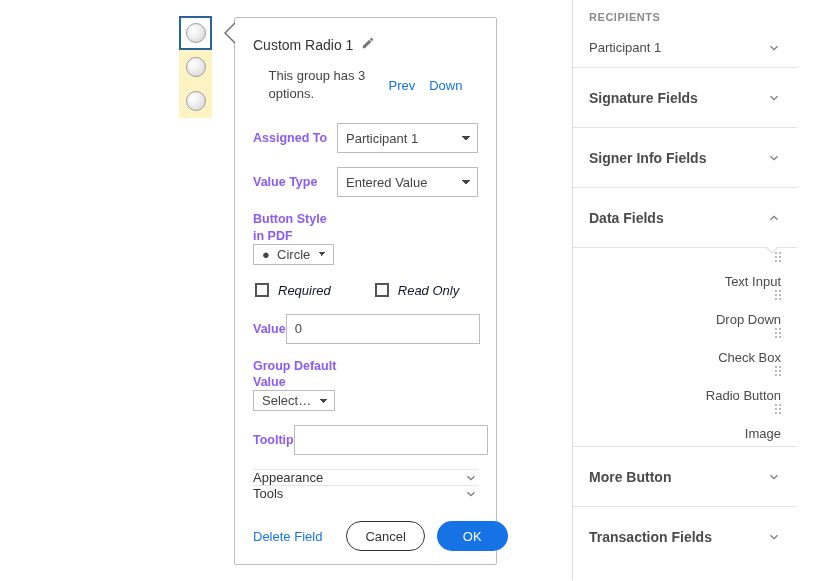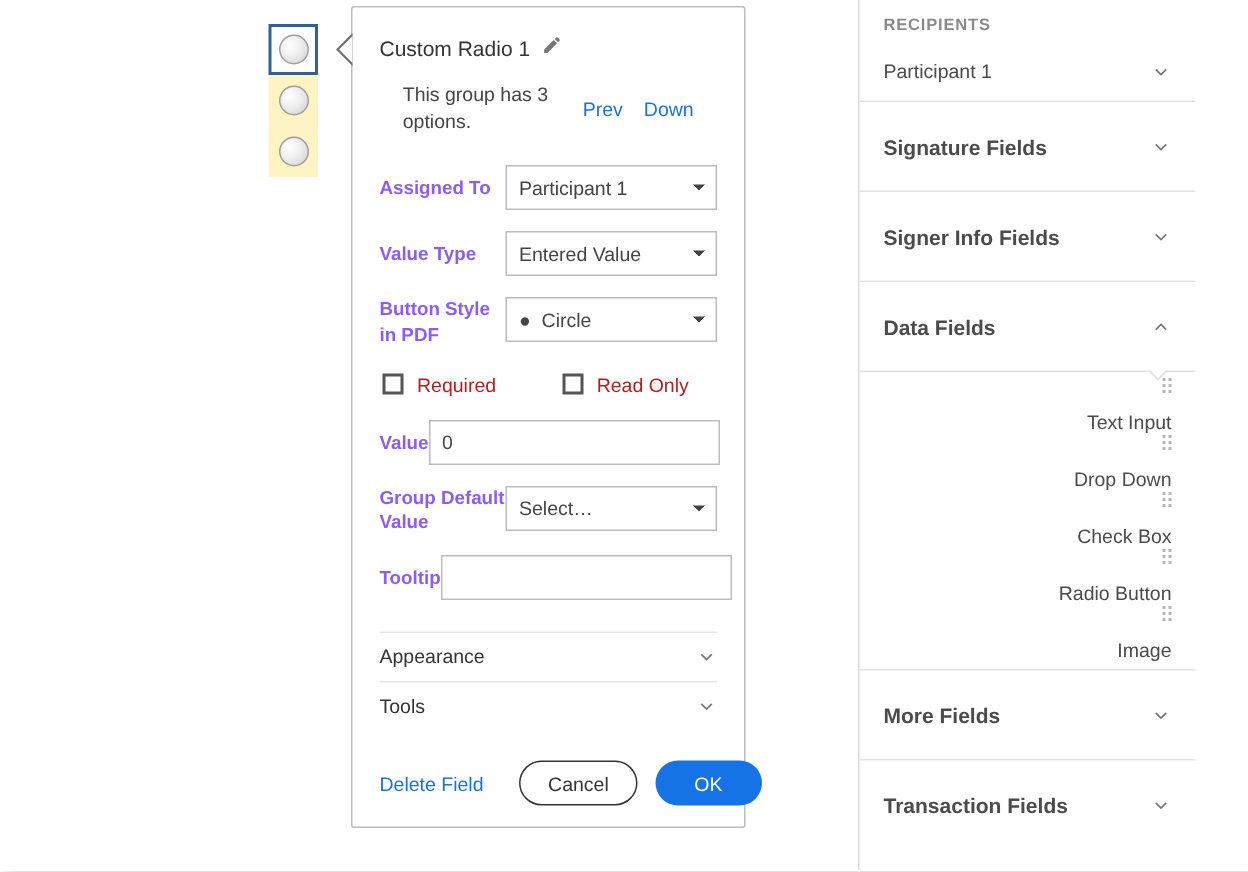--- a/index.html
+++ b/index.html
@@ -7,37 +7,37 @@
   .stage { position:relative; width:832px; height:581px; background:#fff; overflow:hidden; box-shadow: 3px 5px 8px rgba(0,0,0,0.35); }
   
   .radio-col { position:absolute; left:179px; top:16px; width:33px; }
   .radio-cell { width:33px; height:34px; background:#fdf3c3; display:flex; align-items:center; justify-content:center; }
   .radio-cell.selected { background:#fff; border:2px solid #2a6496; }
   .radio-dot { width:20px; height:20px; border-radius:50%; background: radial-gradient(circle at 35% 35%, #ffffff 0%, #f0f0f0 40%, #cfcfcf 100%); border:1px solid #9e9e9e; }
   
   .pointer { position:absolute; left:224px; top:22px; width:0; height:0; border-top:11px solid transparent; border-bottom:11px solid transparent; border-right:11px solid #6e6e6e; z-index:5; }
   .pointer::after { content:""; position:absolute; left:2px; top:-9px; border-top:9px solid transparent; border-bottom:9px solid transparent; border-right:9px solid #fff; }
   
-  .dialog { position:absolute; left:234px; top:4px; width:263px; height:548px; background:#fff; border:1px solid #bdbdbd; border-radius:2px; padding:18px 18px 14px 18px; display:flex; flex-direction:column; }
+  .dialog { position:absolute; left:234px; top:17px; width:263px; height:548px; background:#fff; border:1px solid #bdbdbd; border-radius:2px; padding:18px 18px 14px 18px; display:flex; flex-direction:column; }
   .dlg-title-row { display:flex; align-items:center; gap:8px; margin-bottom:14px; }
   .dlg-title { font-size:14px; color:#333; font-weight:400; }
   .edit-icon svg { width:14px; height:14px; fill:#777; }
   .group-row { display:flex; align-items:center; justify-content:center; margin-bottom:20px; }
   .group-text { font-size:13px; color:#444; max-width:120px; line-height:1.4; }
   .nav-links { display:flex; gap:14px; font-size:13px; }
   .link { color:#1673e6; cursor:pointer; }
   .form-row { display:flex; align-items:center; margin-bottom:14px; }
-  .form-row.two-line { align-items:flex-start; }
+  .form-row.two-line { align-items:flex-start;flex-direction:column; }
   .form-label { width:84px; font-size:12.5px; color:#8b5cf6; font-weight:600; line-height:1.3; }
   .form-row select, .form-row input[type="text"] {
     flex:1; height:30px; border:1px solid #bcbcbc; padding:2px 8px; font-size:13px; color:#444; background:#fff;
   }
   .form-row select { appearance:none; background-image: linear-gradient(45deg, transparent 50%, #444 50%), linear-gradient(-45deg, transparent 50%, #444 50%); background-position: right 11px center, right 7px center; background-size:4px 4px,4px 4px; background-repeat:no-repeat; padding-right:22px; }
   .checks-row { display:flex; gap:44px; padding:4px 0 16px 2px; align-items:center; }
-  .chk { display:flex; align-items:center; gap:9px; font-size:13px; color:#b91c1c; }
+  .chk { display:flex; align-items:center; gap:9px; font-size:13px; color:#0f172a;font-style:italic; }
   .checkbox { width:14px; height:14px; border:2px solid #555; display:inline-block; }
   .section-row { display:flex; justify-content:space-between; align-items:center; height:40px; border-top:1px solid #e5e5e5; font-size:13px; font-weight:400; color:#333; cursor:pointer; }
   .section-row:last-of-type { border-bottom:1px solid #e5e5e5; }
   .chev { width:14px; height:14px; }
   .chev svg { width:14px; height:14px; stroke:#777; stroke-width:2; fill:none; }
   .dlg-footer { margin-top:auto; padding-top:20px; display:flex; align-items:center; gap:12px; }
   .del-link { color:#1673e6; font-size:13px; cursor:pointer; flex:0 0 auto; }
   .btn { height:30px; border-radius:16px; font-size:13px; cursor:pointer; display:flex; align-items:center; justify-content:center; padding:0 18px; }
   .btn-cancel { border:1.5px solid #333; background:#fff; color:#333; }
   .btn-ok { border:none; background:#1673e6; color:#fff; padding:0 26px; }
@@ -258,21 +258,21 @@
             <span></span>
             <span></span>
             <span></span>
             <span></span>
           </span>
         <span>Image</span>
       </div>
     </div>
 
     <div class="panel-head">
-      <span class="panel-title">More Fields</span>
+      <span class="panel-title">More Button</span>
       <span class="chev"><svg viewBox="0 0 24 24">
             <polyline points="6 9 12 15 18 9"></polyline>
           </svg></span>
     </div>
 
     <div class="panel-head" style="border-bottom:none">
       <span class="panel-title">Transaction Fields</span>
       <span class="chev"><svg viewBox="0 0 24 24">
             <polyline points="6 9 12 15 18 9"></polyline>
           </svg></span>

